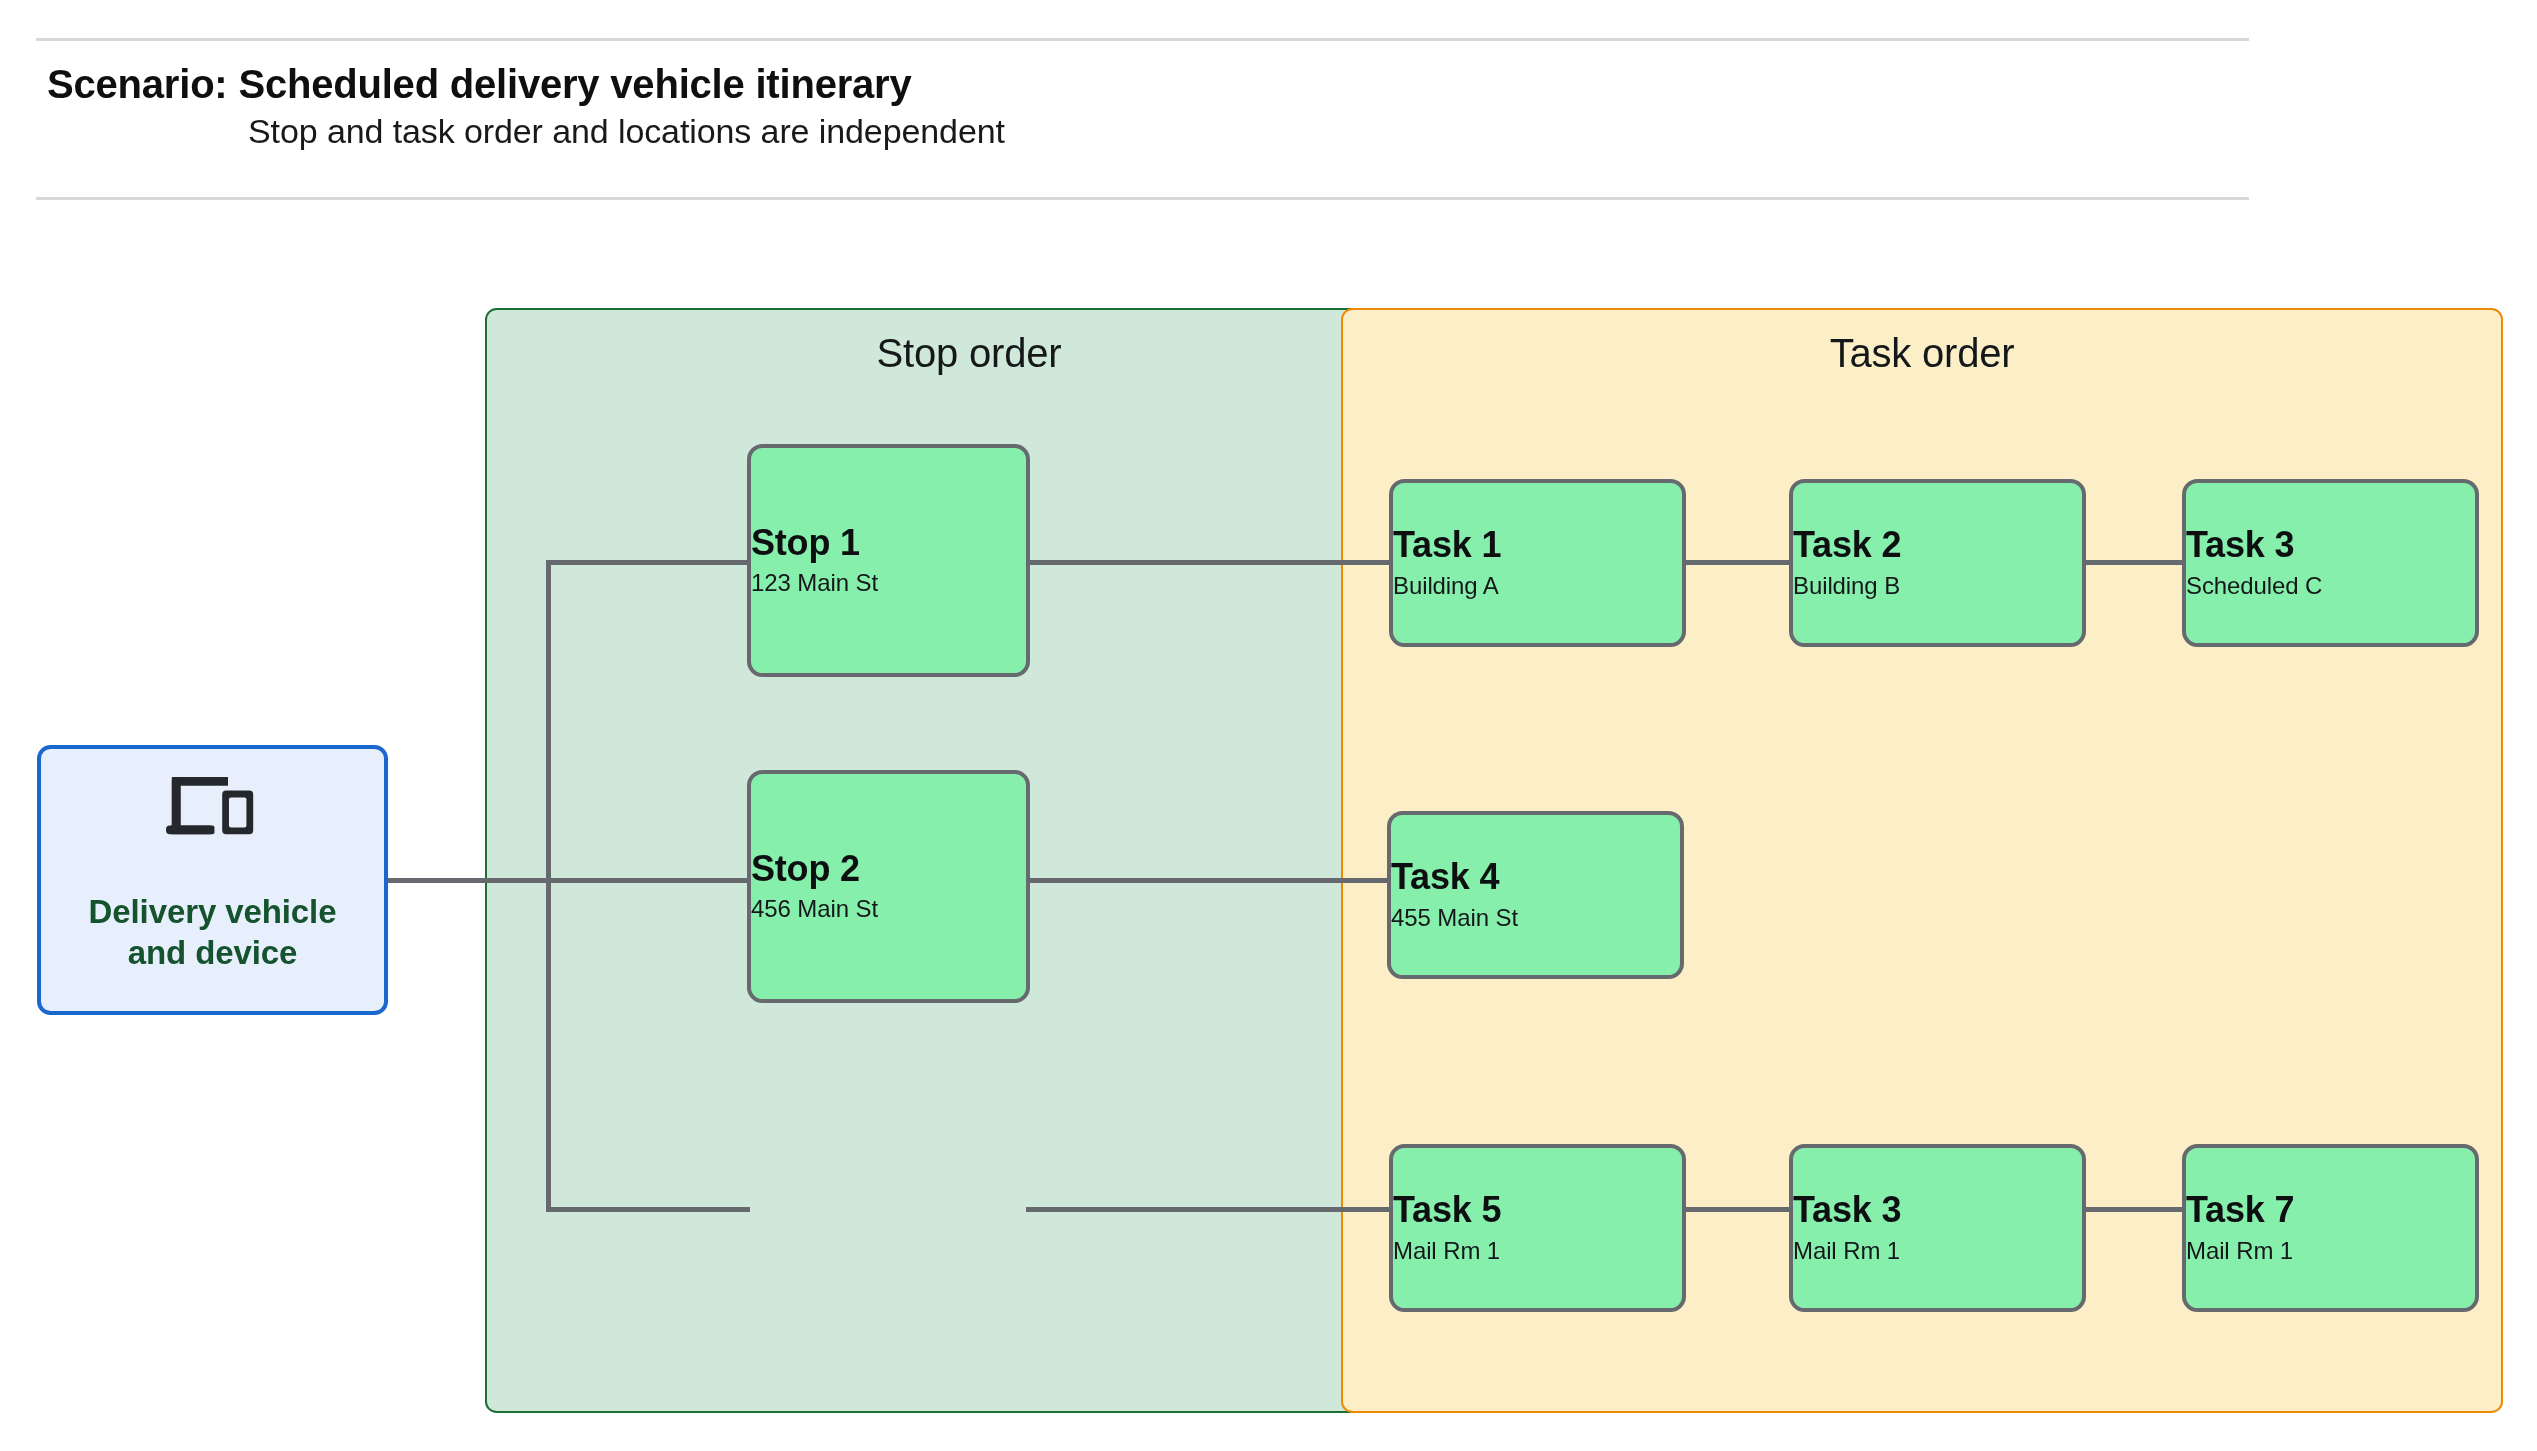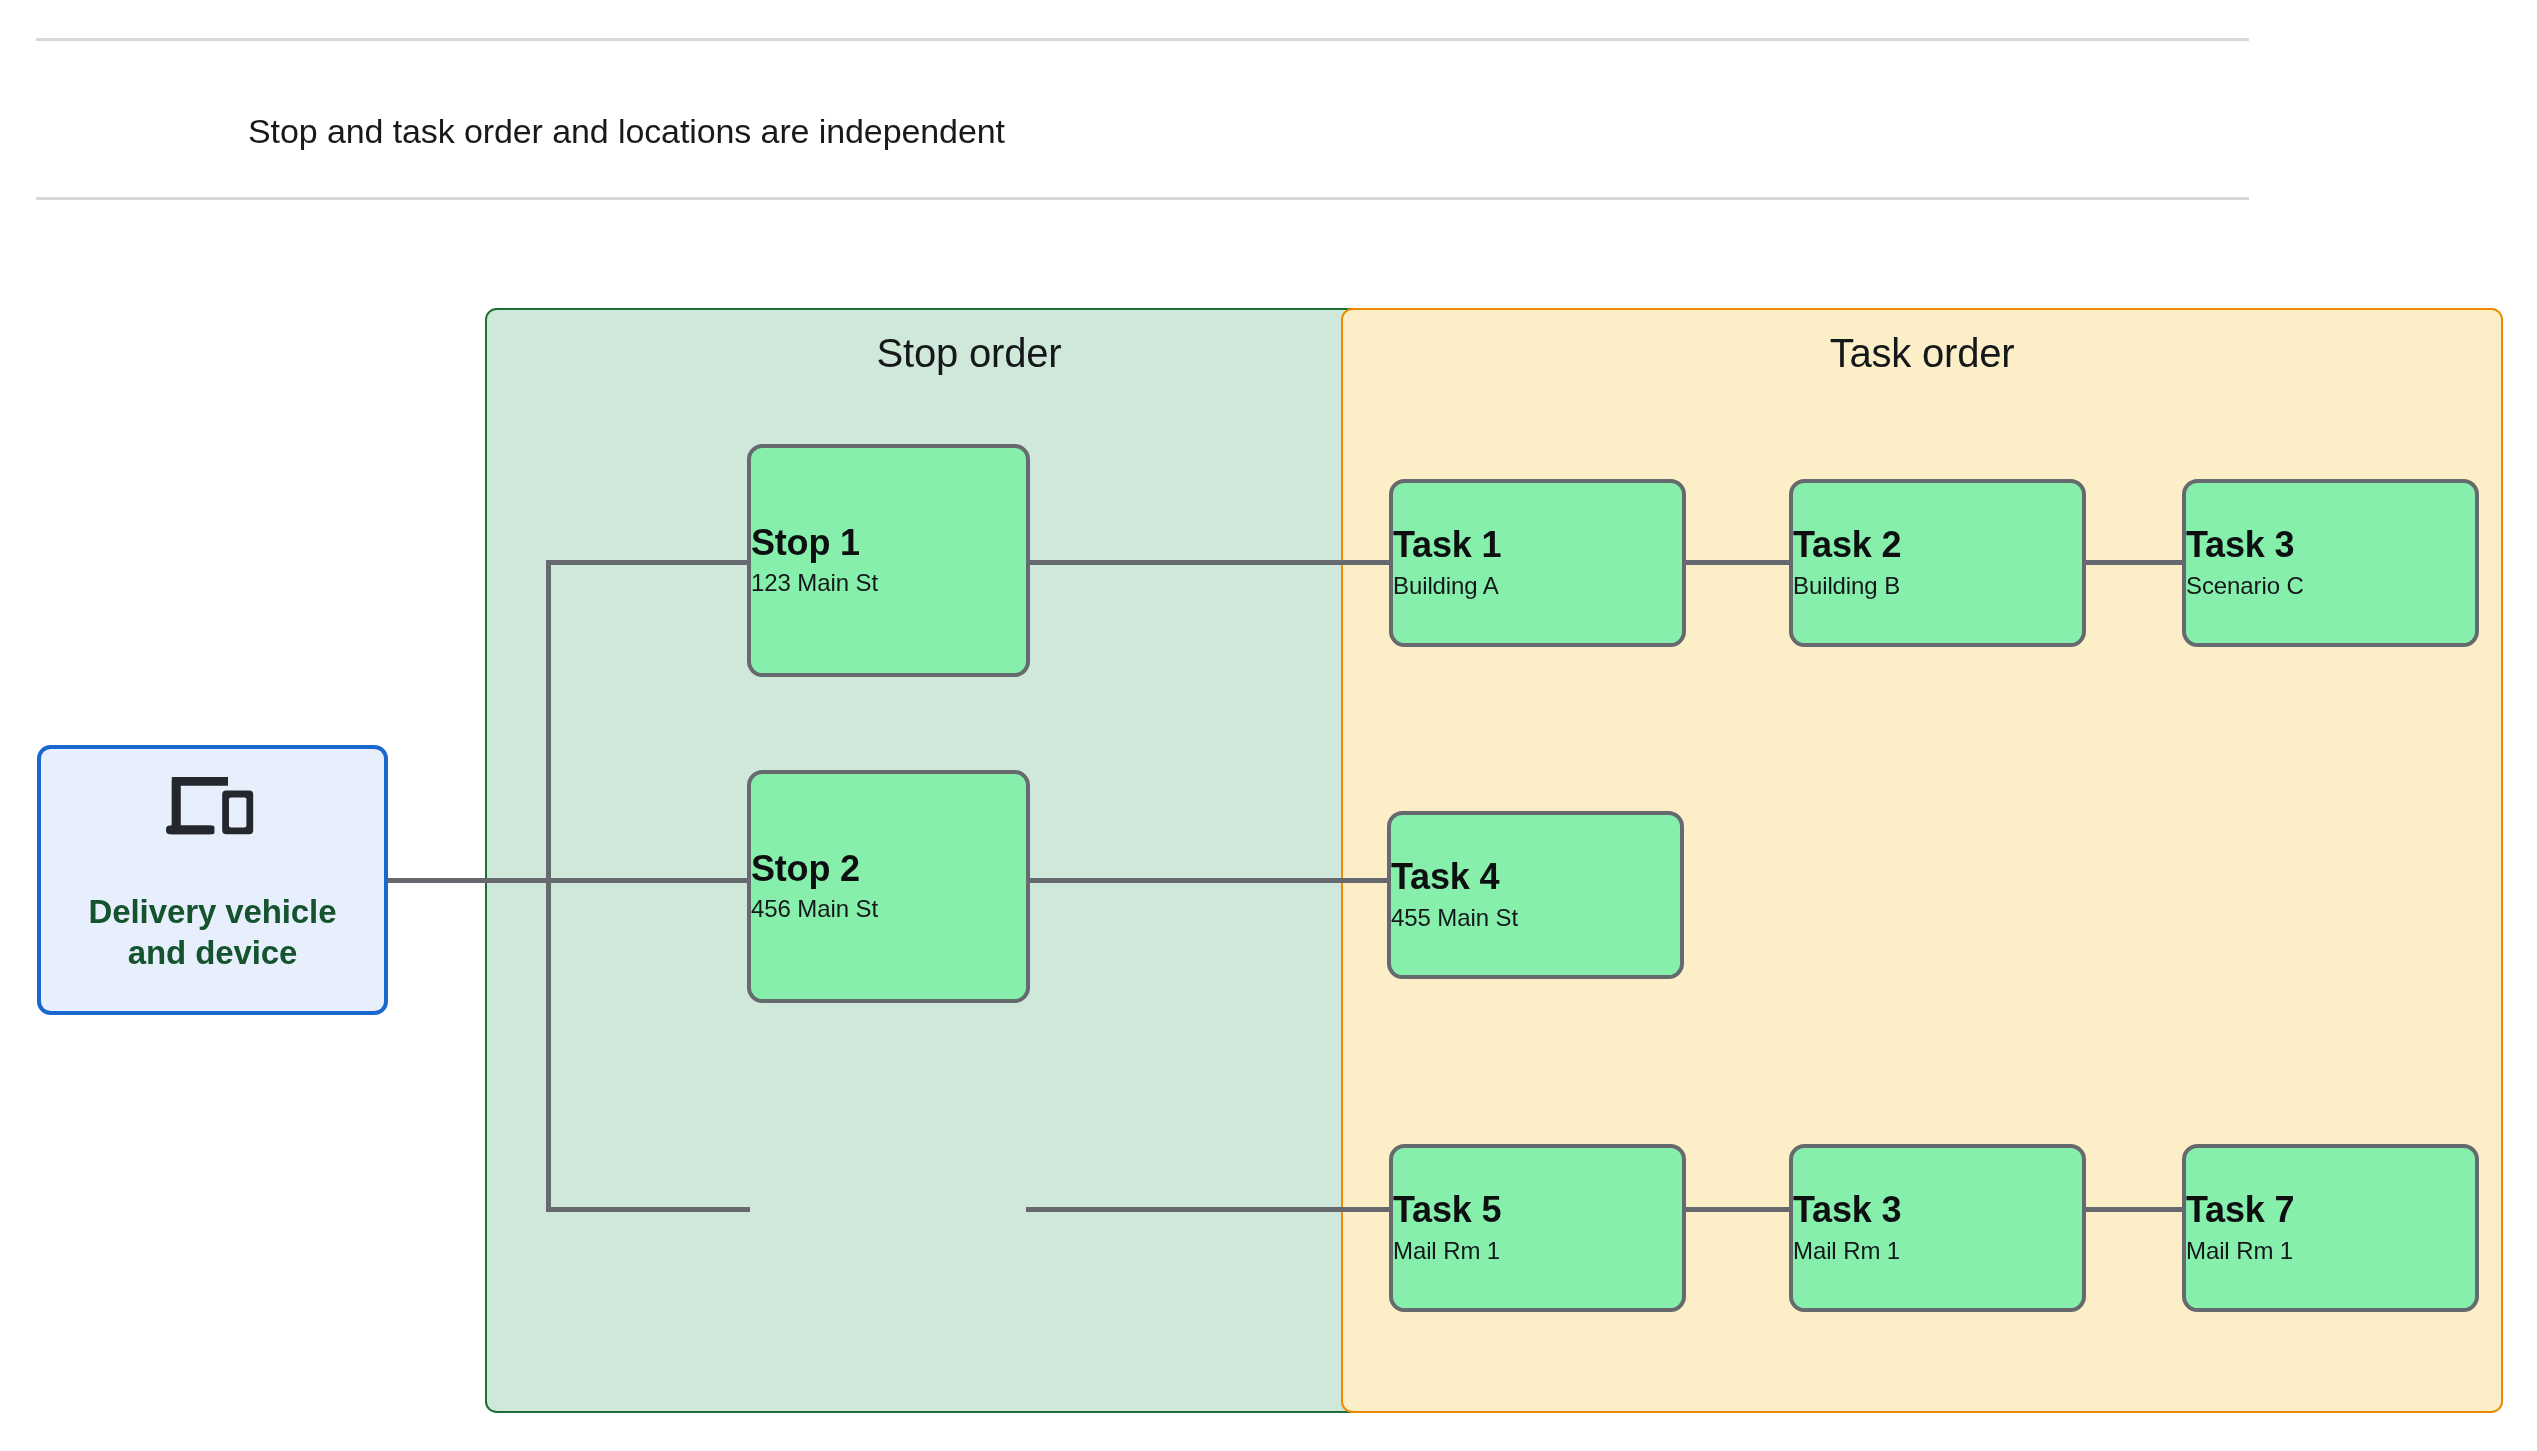--- a/index.html
+++ b/index.html
@@ -96,20 +96,21 @@
   .conn{position:absolute;background:#666a6e;}
   .conn.h{height:4.8px;}
   .conn.v{width:4.8px;}
 </style>
 </head>
 <body>
 
 <div class="canvas">
 
   <div class="rule top"></div>
+  <div class="title">Scenario: Scheduled delivery vehicle itinerary</div>
   <div class="subtitle">Stop and task order and locations are independent</div>
   <div class="rule bottom"></div>
 
   <div class="panel" id="stop-panel">
     <div class="panel-title">Stop order</div>
   </div>
 
   <div class="panel" id="task-panel">
     <div class="panel-title">Task order</div>
   </div>
@@ -164,21 +165,21 @@
   <div class="node task-node" id="task-1">
     <div class="n-title">Task 1</div>
     <div class="n-sub">Building A</div>
   </div>
   <div class="node task-node" id="task-2">
     <div class="n-title">Task 2</div>
     <div class="n-sub">Building B</div>
   </div>
   <div class="node task-node" id="task-3">
     <div class="n-title">Task 3</div>
-    <div class="n-sub">Scenario C</div>
+    <div class="n-sub">Scheduled C</div>
   </div>
   <div class="node task-node" id="task-4">
     <div class="n-title">Task 4</div>
     <div class="n-sub">455 Main St</div>
   </div>
   <div class="node task-node" id="task-5">
     <div class="n-title">Task 5</div>
     <div class="n-sub">Mail Rm 1</div>
   </div>
   <div class="node task-node" id="task-6">

